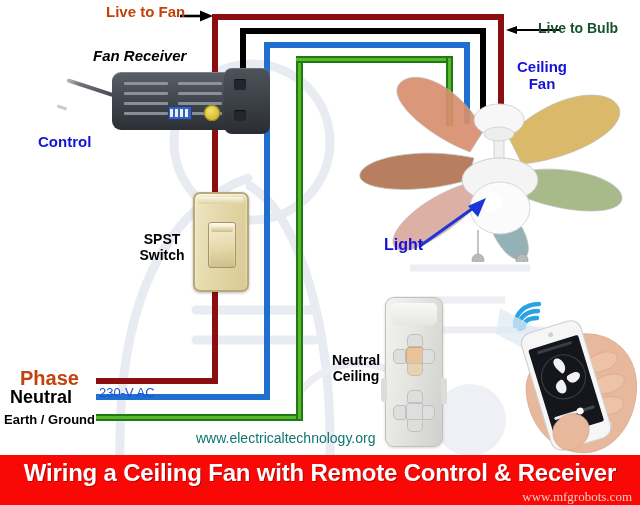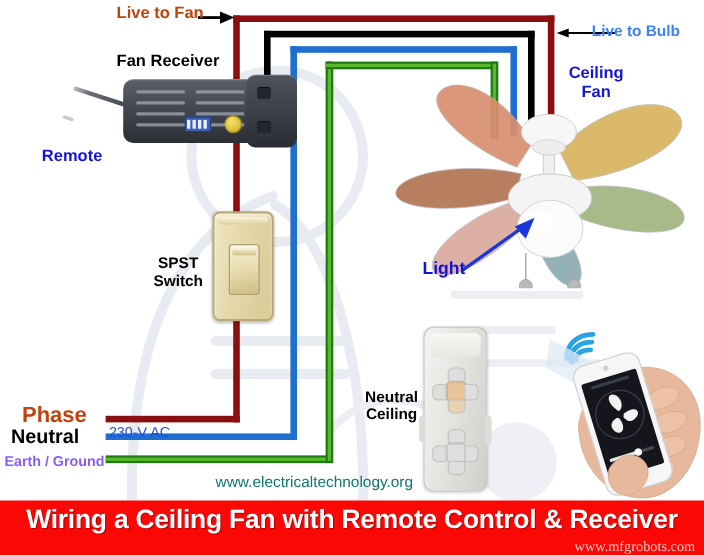--- a/index.html
+++ b/index.html
@@ -16,22 +16,22 @@
   .w-black{background:#000000;}
   .w-blue{background:#1f6fd0;}
   .w-green-dark{background:#1f7a12;}
   .w-green-light{background:#57b830;}
 
   
   .lbl{position:absolute;white-space:nowrap;font-weight:bold;line-height:1.15;}
   .lbl-red{color:#c2410c;}
   .lbl-black{color:#000;}
   .lbl-blue{color:#1414d8;}
-  .lbl-ltblue{color:#3b82f6;}
-  .lbl-green{color:#8b5cf6;}
+  .lbl-ltblue{color:#14532d;}
+  .lbl-green{color:#000000;}
 
   
   .arrow-svg{position:absolute;overflow:visible;}
 
   
   #receiver{position:absolute;left:112px;top:68px;width:152px;height:66px;}
   .rcv-body{position:absolute;left:0;top:4px;width:122px;height:58px;
     background:linear-gradient(180deg,#5b6068 0%,#474c54 38%,#383c43 70%,#2b2f35 100%);
     border-radius:9px;box-shadow:inset 0 1px 0 rgba(255,255,255,.22);}
   .rcv-cap{position:absolute;left:112px;top:0px;width:46px;height:66px;
@@ -289,23 +289,23 @@
 
   <svg class="arrow-svg" style="left:418px;top:196px;width:72px;height:54px;" viewBox="0 0 72 54" xmlns="http://www.w3.org/2000/svg">
     <path d="M2 50 L58 10" stroke="#1b37d8" stroke-width="3"></path>
     <path d="M68 2 L50 10 L60 21 Z" fill="#1b37d8"></path>
   </svg>
 
   <div class="lbl lbl-red" style="left:106px;top:3px;font-size:15px;">Live to Fan</div>
 
   <div class="lbl lbl-ltblue" style="left:538px;top:20px;font-size:14px;">Live to Bulb</div>
 
-  <div class="lbl lbl-black" style="left:106px;top:47px;font-size:15px;">Fan Receiver</div>
-
-  <div class="lbl lbl-blue" style="left:38px;top:133px;font-size:15px;">Remote</div>
+  <div class="lbl lbl-black" style="left:93px;top:47px;font-size:15px;font-style:italic;">Fan Receiver</div>
+
+  <div class="lbl lbl-blue" style="left:38px;top:133px;font-size:15px;">Control</div>
 
   <div class="lbl lbl-blue" style="left:512px;top:58px;font-size:15px;text-align:center;width:60px;">
     <span>Ceiling</span><br>
     <span>Fan</span>
   </div>
 
   <div class="lbl lbl-black" style="left:134px;top:231px;font-size:14px;text-align:center;width:56px;">
     <span>SPST</span><br>
     <span>Switch</span>
   </div>

